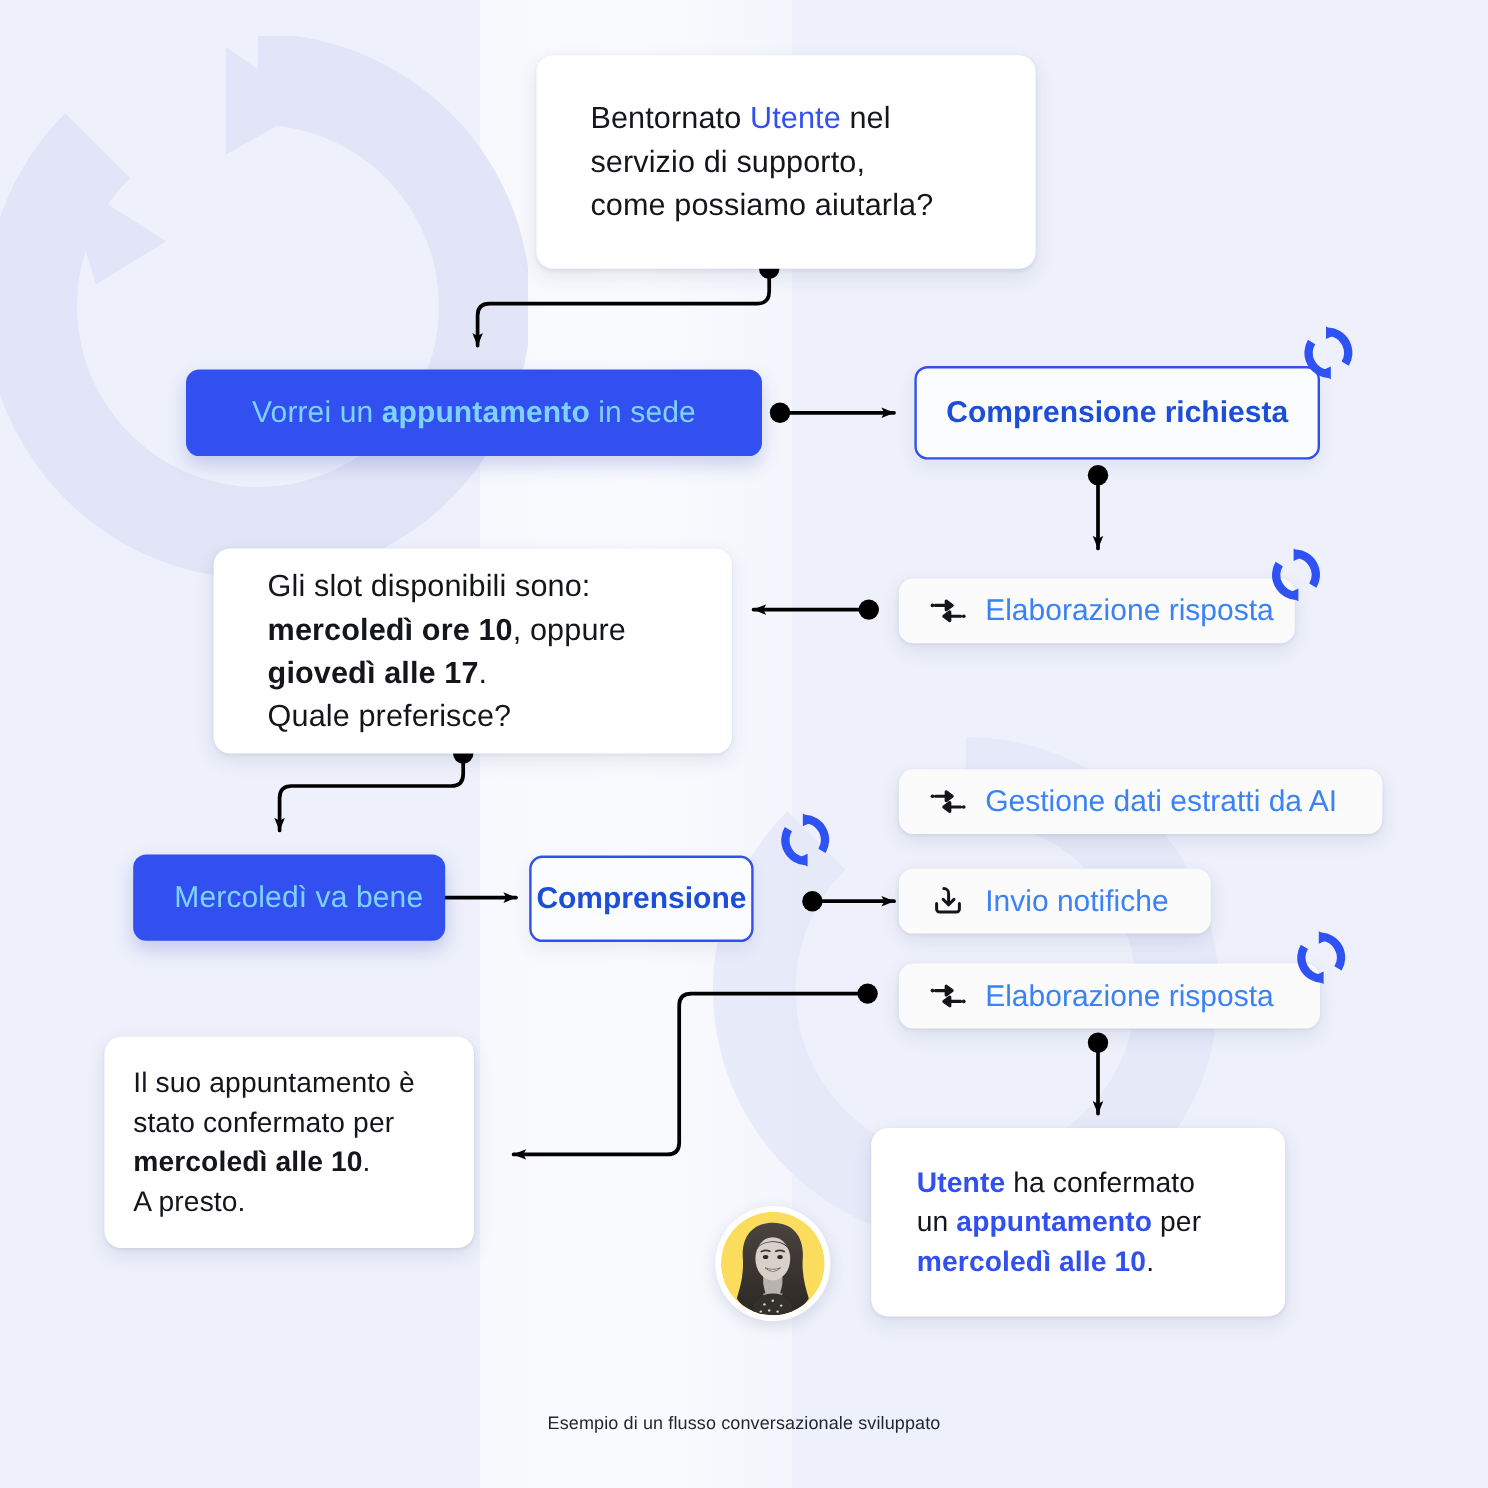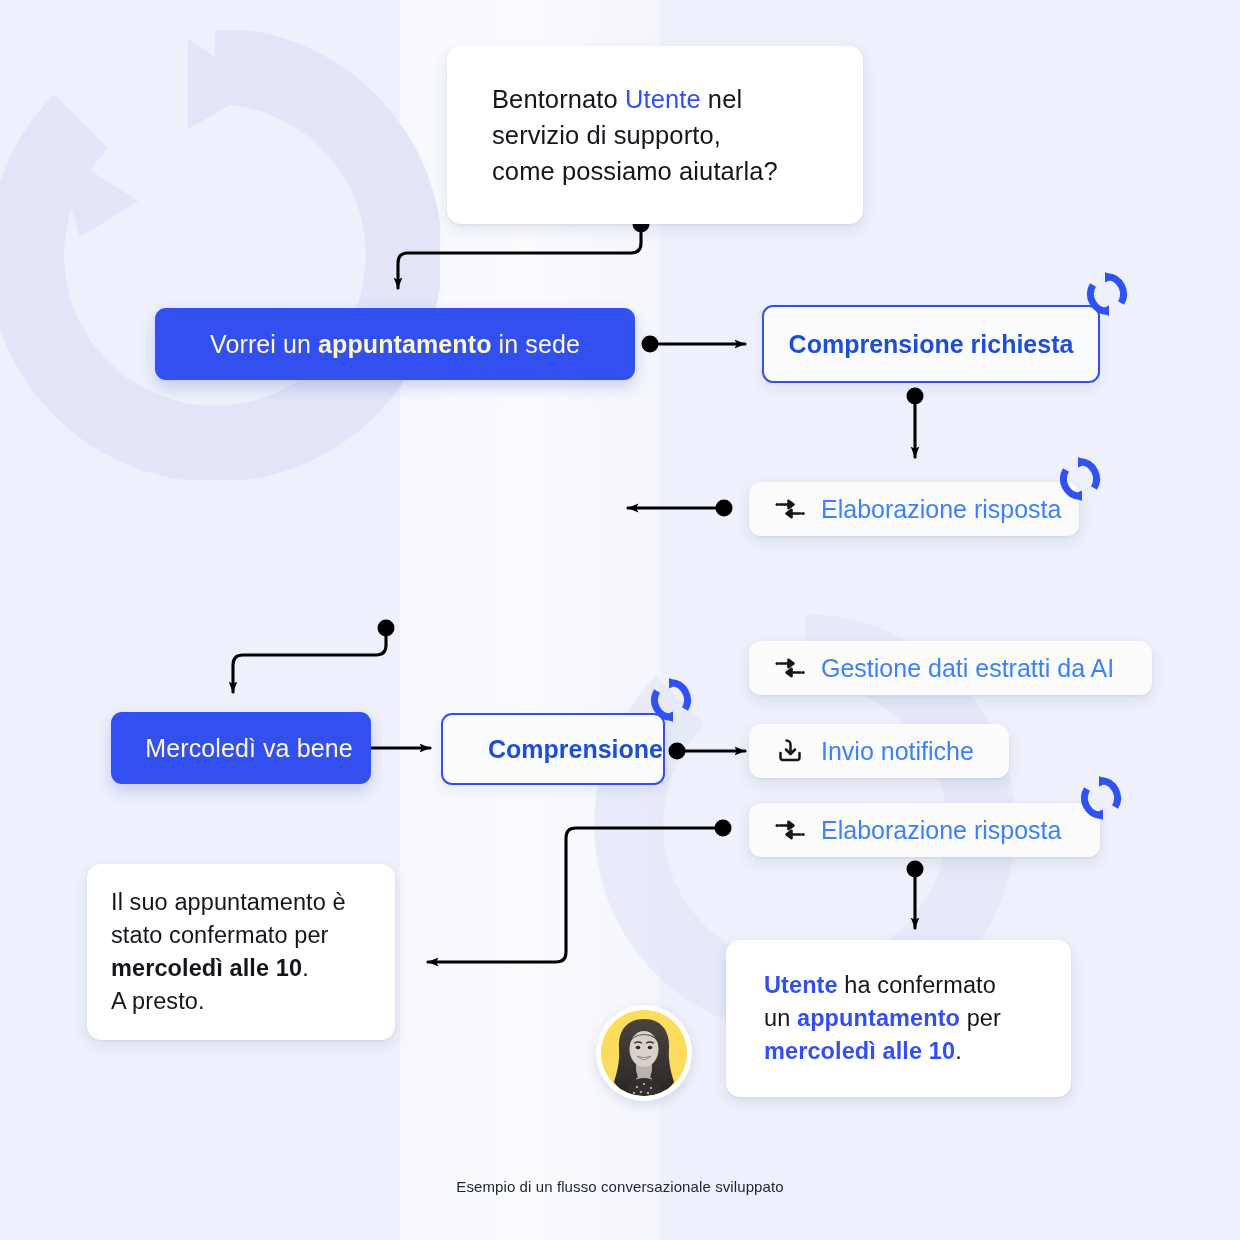--- a/index.html
+++ b/index.html
@@ -34,21 +34,21 @@
     display:flex;align-items:center;
   }
   .bubble .txt{padding:0 45px;font-size:25.5px;line-height:36px;letter-spacing:.1px;}
   .bubble .txt.small{font-size:23.5px;line-height:33px;}
   .bubble b{font-weight:700;}
   .accent{color:#3250f0;}
   .accent-b{color:#3250f0;font-weight:700;}
 
   
   .userbox{
-    background:#3250f0;color:#fef9c3;border-radius:11px;
+    background:#3250f0;color:#7dd3fc;border-radius:11px;
     box-shadow:0 7px 16px rgba(40,62,180,.22);
     display:flex;align-items:center;justify-content:center;
     font-size:25px;letter-spacing:.1px;
   }
   .userbox b{font-weight:700;}
 
   
   .outlined{
     background:#fbfcfe;border:2.2px solid #3250f0;border-radius:11px;
     color:#1d4ed8;font-weight:700;font-size:25px;
@@ -192,26 +192,34 @@
     <svg width="48" height="48" viewBox="0 0 48 48">
       <g fill="none" stroke="#2f52f5" stroke-width="7">
         <path d="M24 6.5 A17.5 17.5 0 0 1 38 33"></path>
         <path d="M24 41.5 A17.5 17.5 0 0 1 10 15"></path>
       </g>
       <path d="M22 2 L33 7.5 L22 12.5 Z" fill="#2f52f5"></path>
       <path d="M26 46 L15 40.5 L26 35.5 Z" fill="#2f52f5"></path>
     </svg>
   </div>
 
+  <div class="node bubble" style="left:178px;top:457px;width:432px;height:171px;">
+    <div class="txt">
+      <span>Gli slot disponibili sono:</span><br>
+      <b>mercoledì ore 10</b><span>, oppure</span><br>
+      <b>giovedì alle 17</b><span>.</span><br>
+      <span>Quale preferisce?</span>
+    </div>
+  </div>
 
   <div class="node userbox" style="left:111px;top:712px;width:260px;height:72px;padding-left:16px;">
     <span>Mercoledì va bene</span>
   </div>
 
-  <div class="node outlined" style="left:441px;top:713px;width:224px;height:72px;justify-content:flex-end;">
+  <div class="node outlined" style="left:441px;top:713px;width:187px;height:72px;">
     <span>Comprensione</span>
   </div>
   <div class="spin" style="left:647px;top:676px;">
     <svg width="48" height="48" viewBox="0 0 48 48">
       <g fill="none" stroke="#2f52f5" stroke-width="7">
         <path d="M24 6.5 A17.5 17.5 0 0 1 38 33"></path>
         <path d="M24 41.5 A17.5 17.5 0 0 1 10 15"></path>
       </g>
       <path d="M22 2 L33 7.5 L22 12.5 Z" fill="#2f52f5"></path>
       <path d="M26 46 L15 40.5 L26 35.5 Z" fill="#2f52f5"></path>

